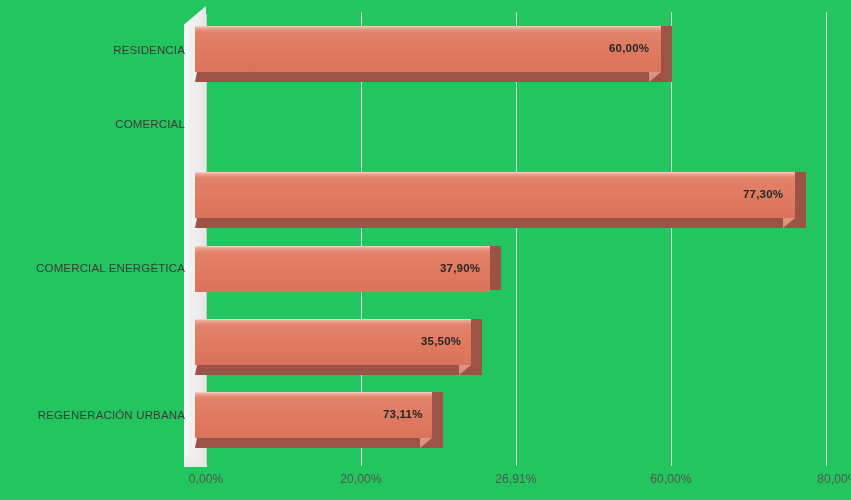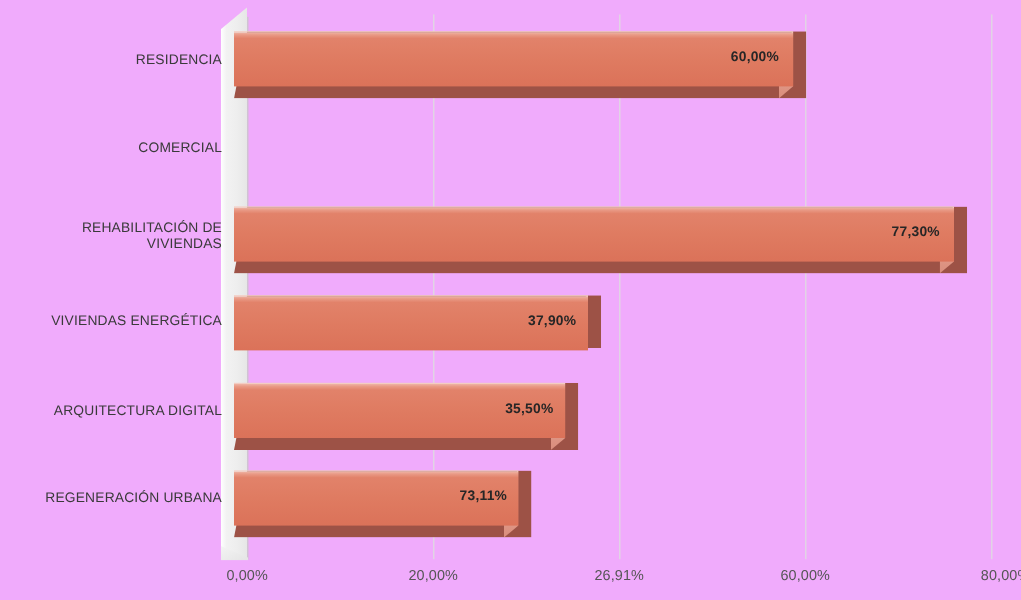--- a/index.html
+++ b/index.html
@@ -12,21 +12,21 @@
     height: 500px;
     font-family: "Liberation Sans", sans-serif;
     -webkit-font-smoothing: antialiased;
   }
 
   #chart-root {
     position: relative;
     width: 851px;
     height: 500px;
     overflow: hidden;
-    background: #f0abfc;
+    background: #22c55e;
   }
 
   
   .wall {
     position: absolute;
     left: 184px;
     top: 6px;
     width: 22px;
     height: 460px;
     background: linear-gradient(to right, #ffffff 0%, #f2f2f2 22%, #eeeeee 60%, #e6e6e6 100%);
@@ -143,24 +143,21 @@
     <div class="gridline" style="left:516px;"></div>
     <div class="gridline" style="left:671px;"></div>
     <div class="gridline" style="left:826px;"></div>
   </div>
 
   <div class="wall"></div>
   <div class="wall-floor"></div>
 
   <div class="ylabel" style="top:43px;">RESIDENCIA</div>
   <div class="ylabel" style="top:117px;">COMERCIAL</div>
-  <div class="ylabel" style="top:183px;">REHABILITACIÓN DE
-VIVIENDAS</div>
-  <div class="ylabel" style="top:261px;">VIVIENDAS ENERGÉTICA</div>
-  <div class="ylabel" style="top:336px;">ARQUITECTURA DIGITAL</div>
+  <div class="ylabel" style="top:261px;">COMERCIAL ENERGÉTICA</div>
   <div class="ylabel" style="top:408px;">REGENERACIÓN URBANA</div>
 
   <div class="bar-group" style="left:195px; top:26px; width:477px; height:56px;">
     <div class="bar-base" style="width:477px;"></div>
     <div class="bar-cap" style="left:454px;"></div>
     <div class="bar-face" style="width:466px; height:45px;"></div>
     <div class="bar-value" style="left:414px; top:22px;">60,00%</div>
   </div>
 
 

